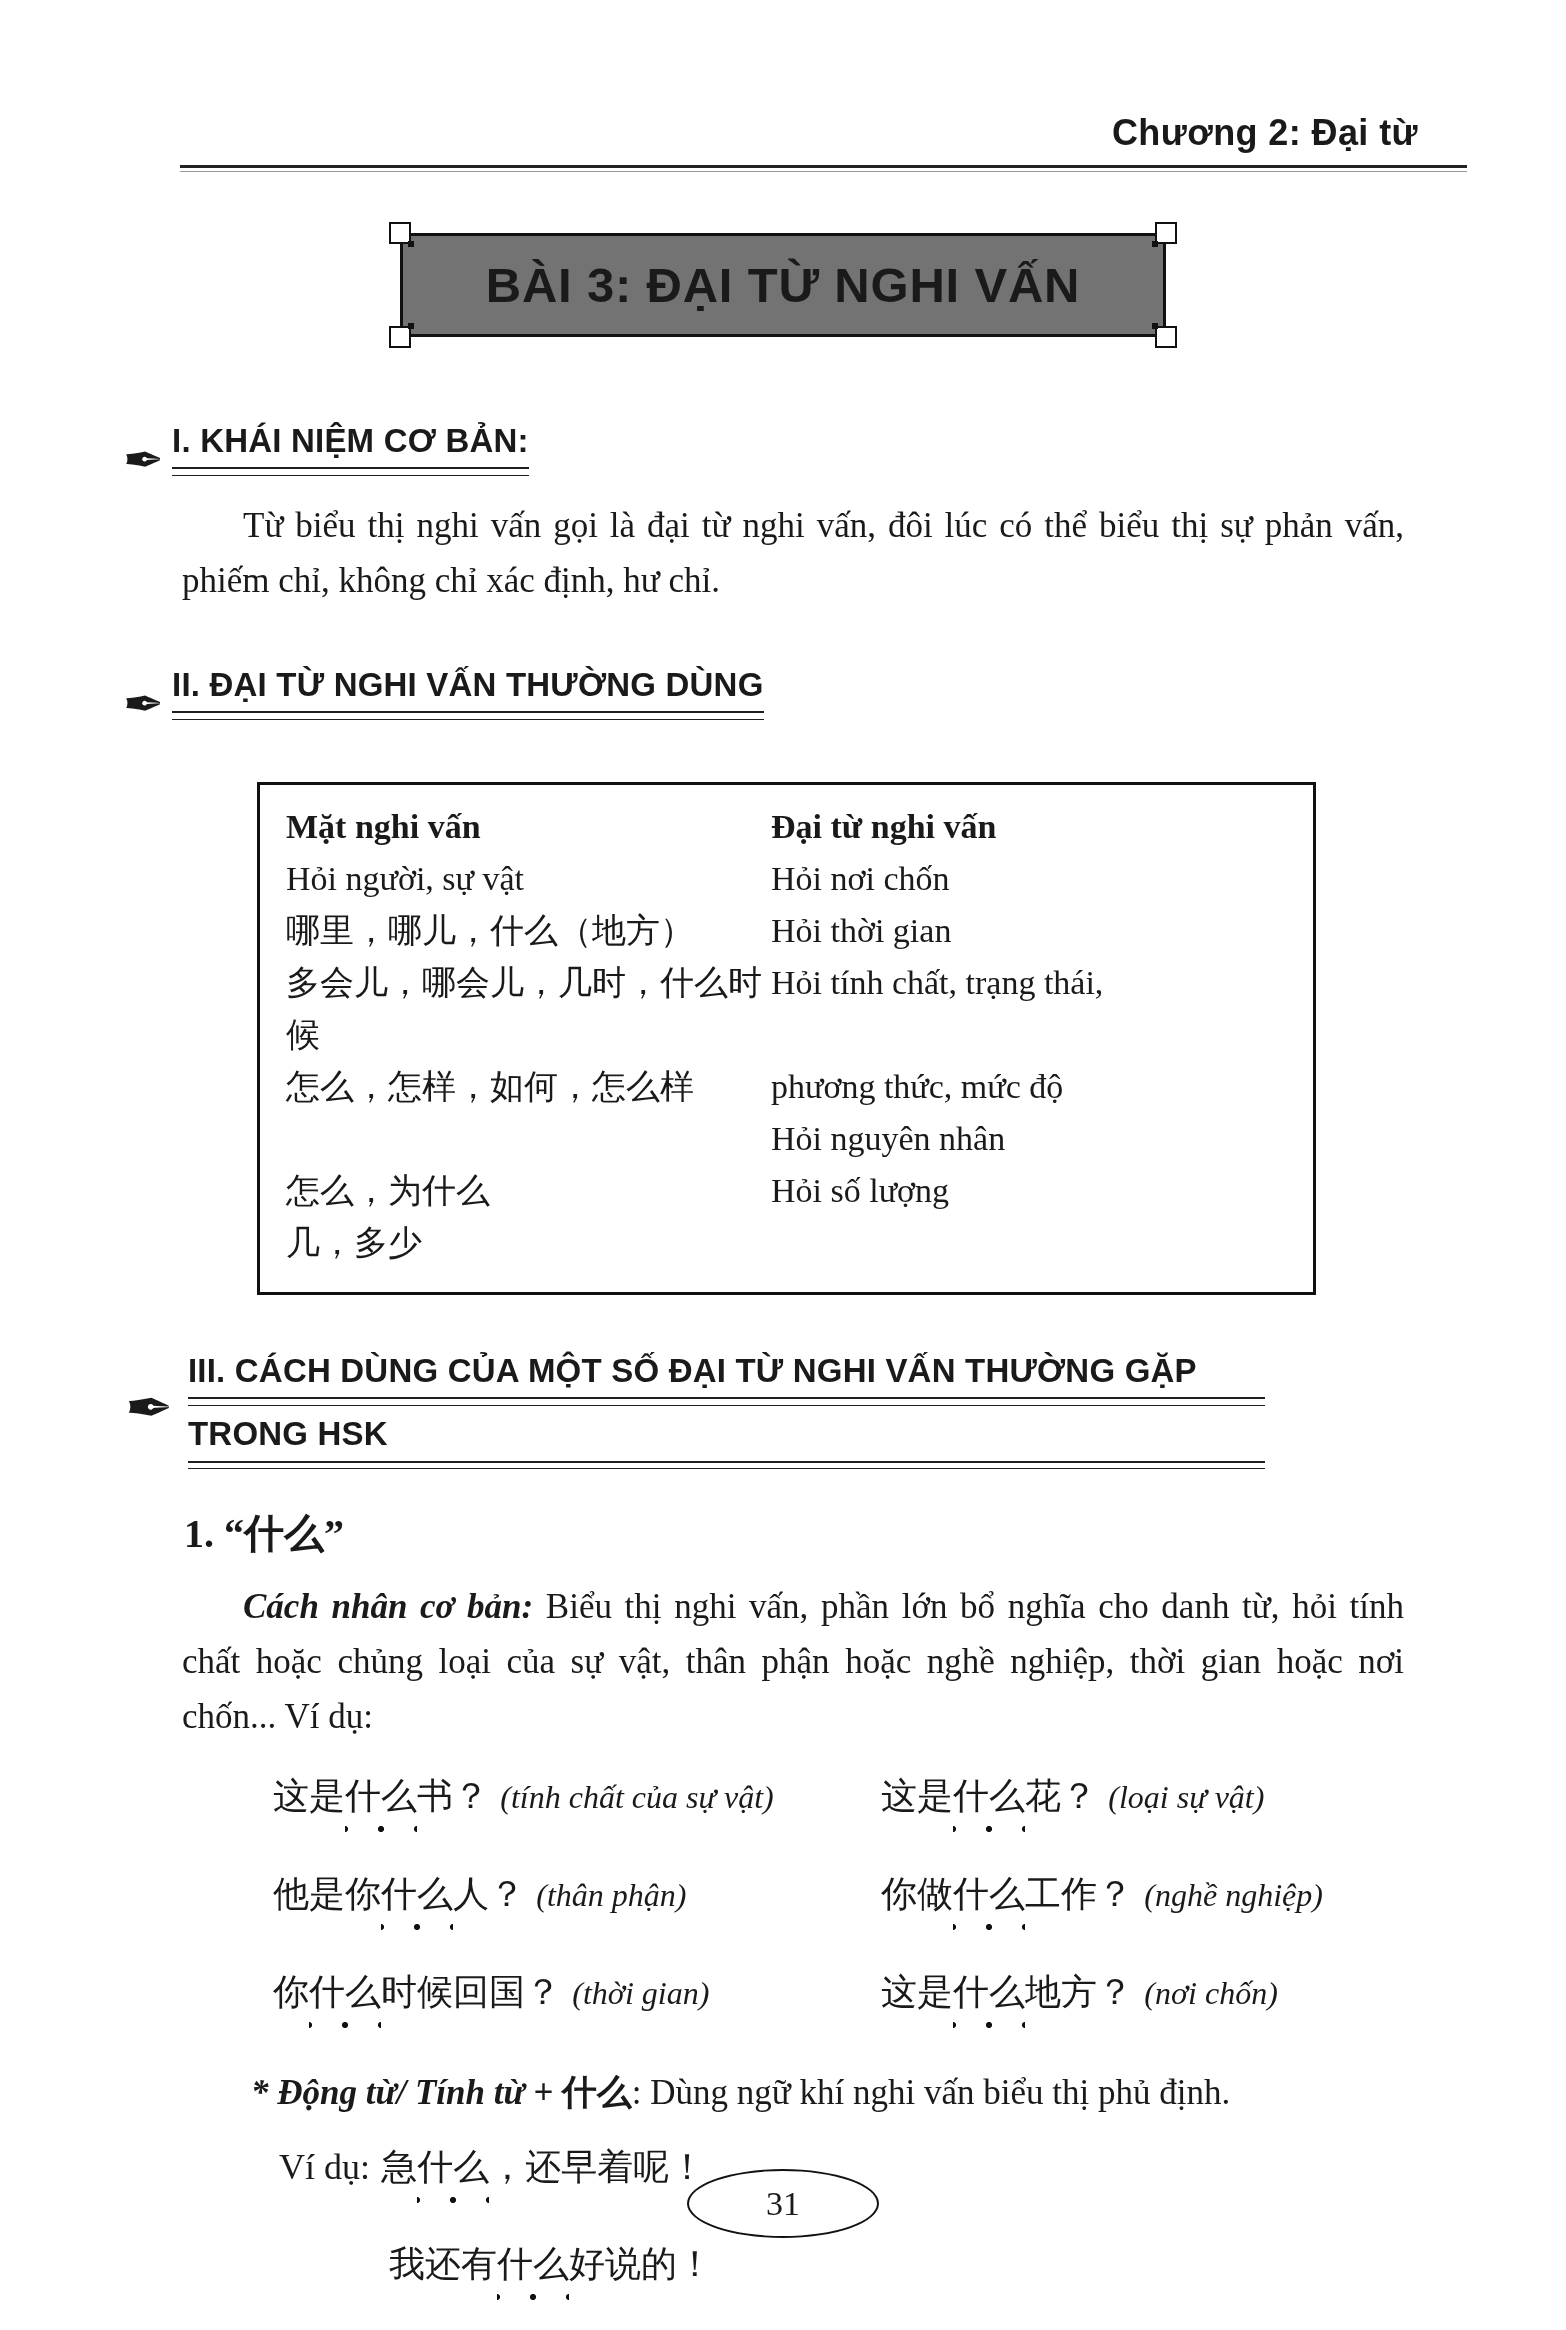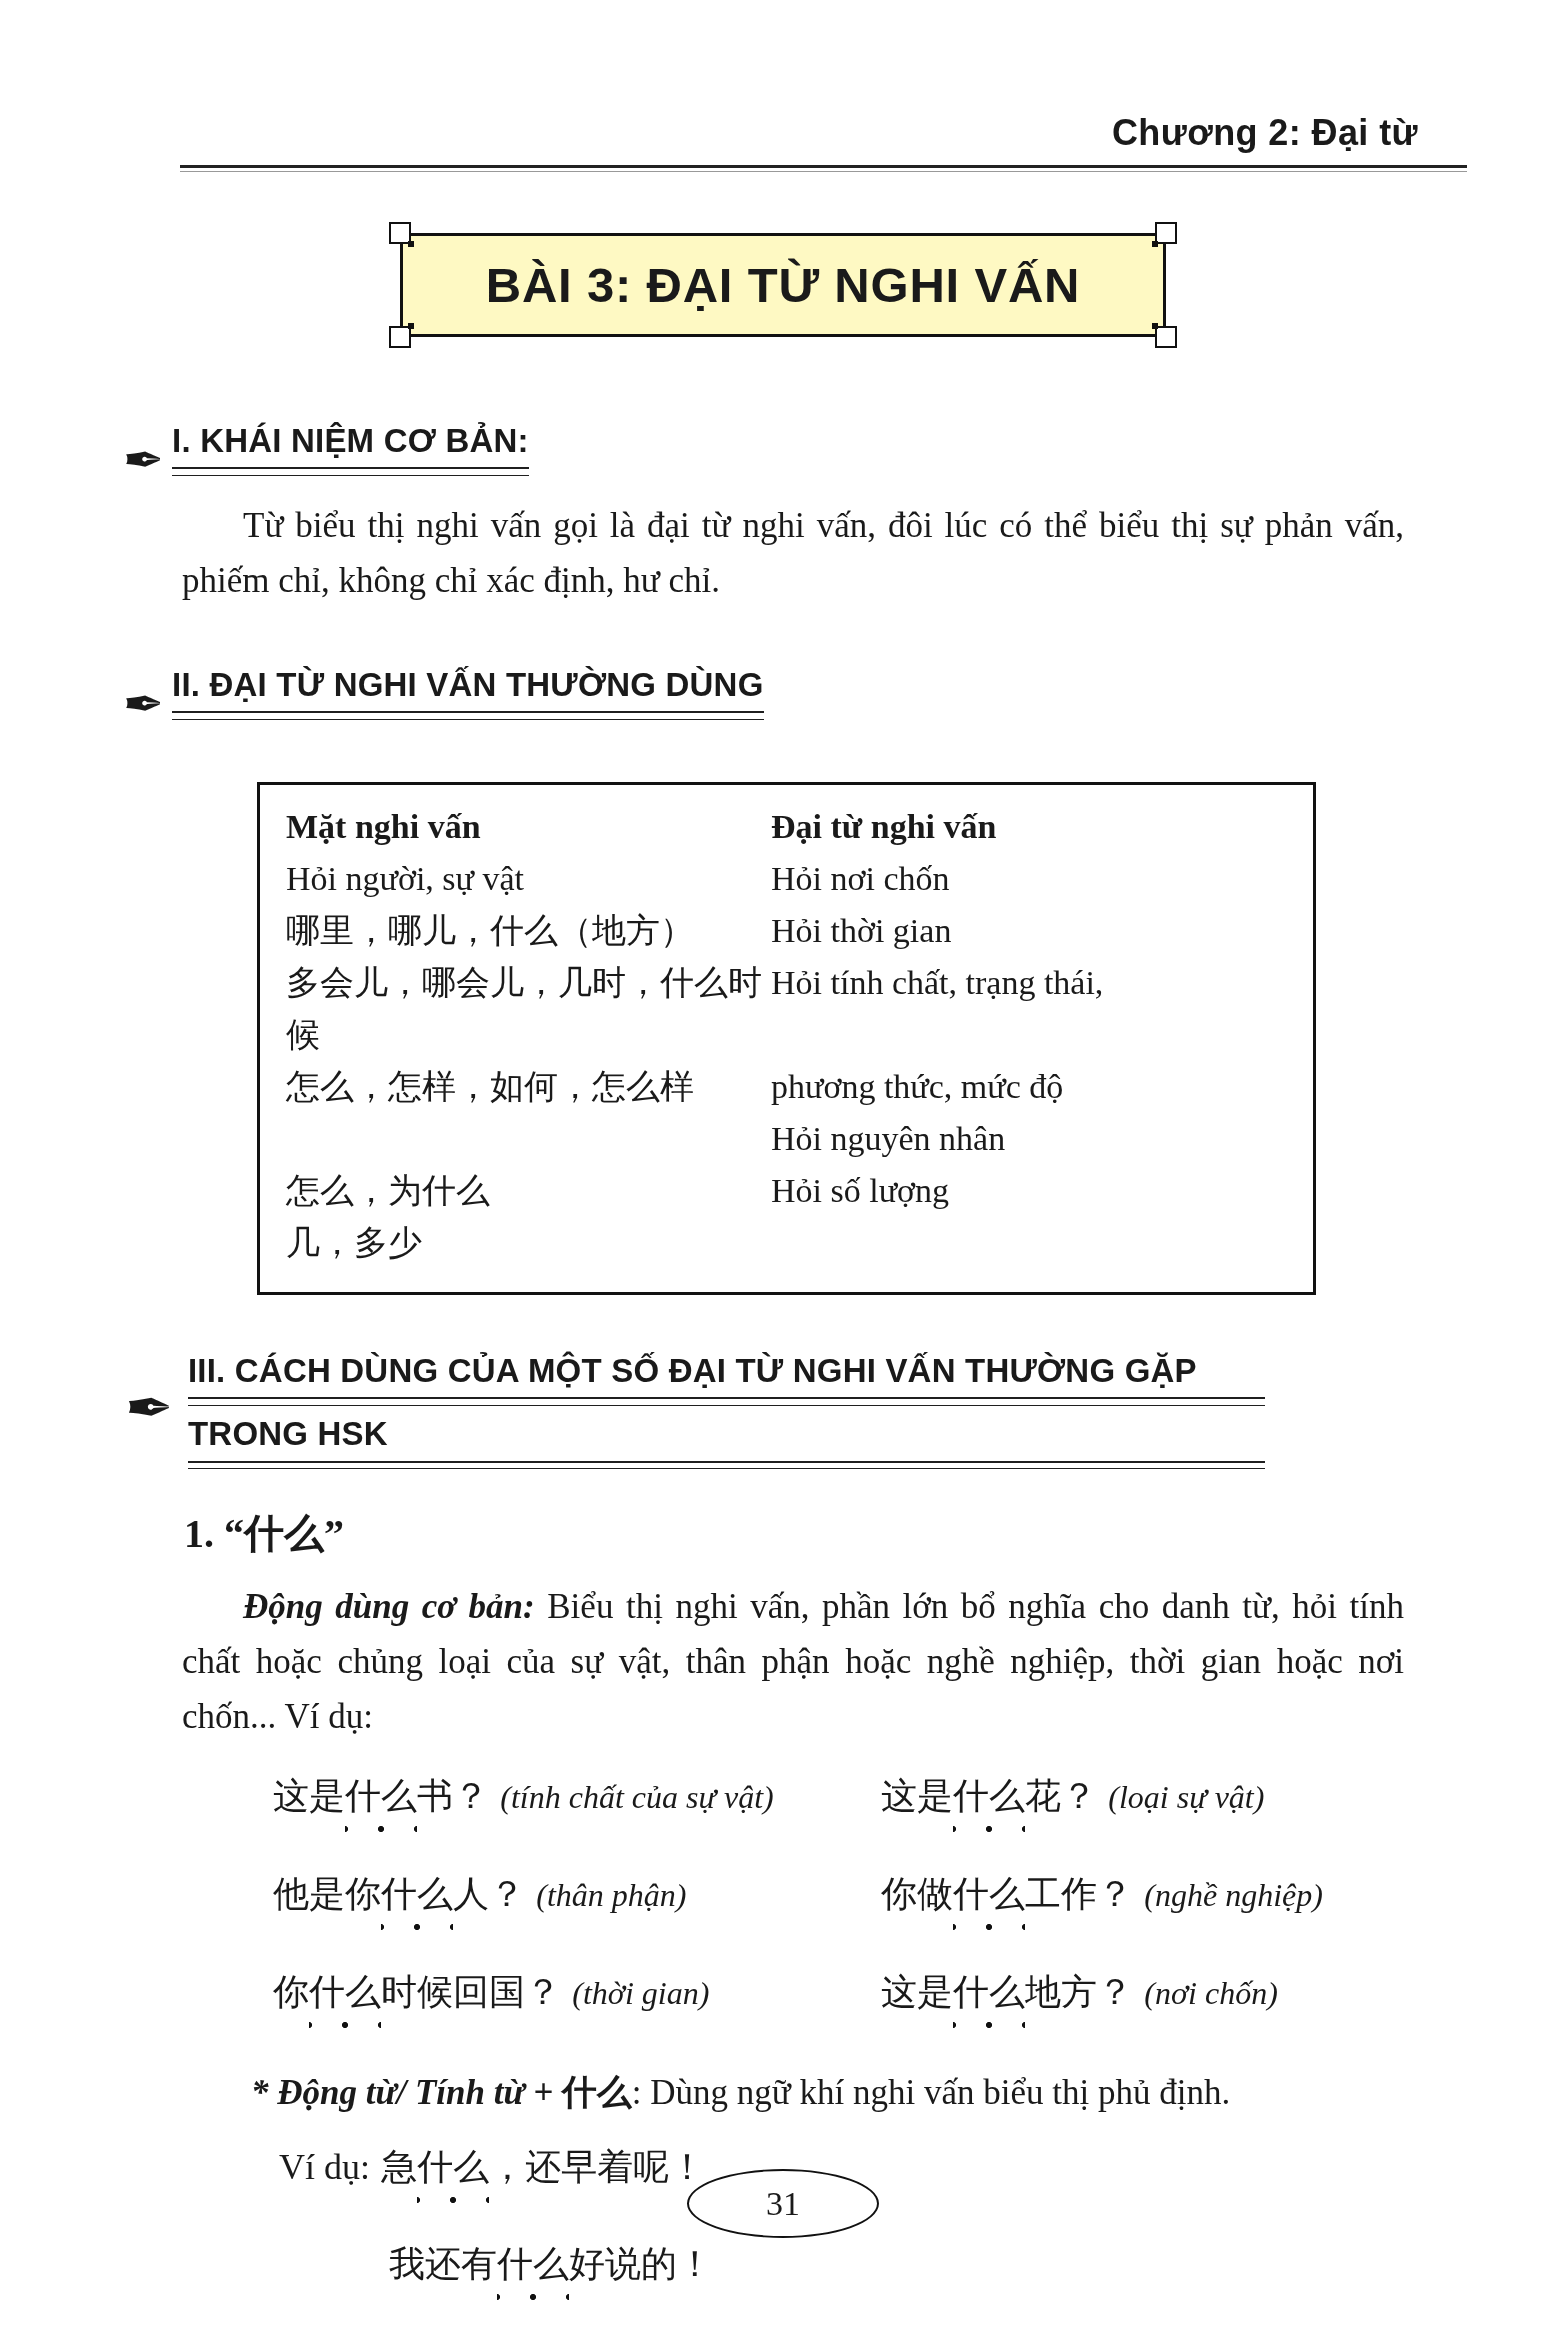--- a/index.html
+++ b/index.html
@@ -22,21 +22,21 @@
   .top-rule .r2{height:0.8px;background:#999;margin-top:2.4px;}
 
   
   .flow{padding-top:233px;}
   .title-box{
     position:relative;
     width:712px;margin:0 auto;
     border:3.2px solid #111;
     padding:21px 24px;
     text-align:center;
-    background:#fef9c3;
+    background:#737373;
   }
   .title-box h1{
     margin:0;
     font-family:"Liberation Sans","DejaVu Sans",sans-serif;
     font-weight:bold;font-size:49px;letter-spacing:0.8px;
   }
   .corner{position:absolute;width:18px;height:18px;border:2.4px solid #111;background:#fff;}
   .c-tl{top:-13.7px;left:-13.7px;}
   .c-tr{top:-13.7px;right:-13.7px;}
   .c-bl{bottom:-13.7px;left:-13.7px;}
@@ -201,21 +201,21 @@
     </div>
 
     <div class="s3-heading">
       <span class="pen">✒</span>
       <div class="h-line">III. CÁCH DÙNG CỦA MỘT SỐ ĐẠI TỪ NGHI VẤN THƯỜNG GẶP</div>
       <div class="h-line">TRONG HSK</div>
     </div>
 
     <h2 class="sub1">1. “什么”</h2>
 
-    <p class="body-par"><span class="bi">Động dùng cơ bản:</span><span> Biểu thị nghi vấn, phần lớn bổ nghĩa cho danh từ, hỏi tính chất hoặc chủng loại của sự vật, thân phận hoặc nghề nghiệp, thời gian hoặc nơi chốn... Ví dụ:</span></p>
+    <p class="body-par"><span class="bi">Cách nhân cơ bản:</span><span> Biểu thị nghi vấn, phần lớn bổ nghĩa cho danh từ, hỏi tính chất hoặc chủng loại của sự vật, thân phận hoặc nghề nghiệp, thời gian hoặc nơi chốn... Ví dụ:</span></p>
 
     <div class="examples">
       <div><span>这是</span><span class="emph">什么</span><span>书？</span><span class="note">(tính chất của sự vật)</span></div>
       <div><span>这是</span><span class="emph">什么</span><span>花？</span><span class="note">(loại sự vật)</span></div>
 
       <div><span>他是你</span><span class="emph">什么</span><span>人？</span><span class="note">(thân phận)</span></div>
       <div><span>你做</span><span class="emph">什么</span><span>工作？</span><span class="note">(nghề nghiệp)</span></div>
 
       <div><span>你</span><span class="emph">什么</span><span>时候回国？</span><span class="note">(thời gian)</span></div>
       <div><span>这是</span><span class="emph">什么</span><span>地方？</span><span class="note">(nơi chốn)</span></div>

